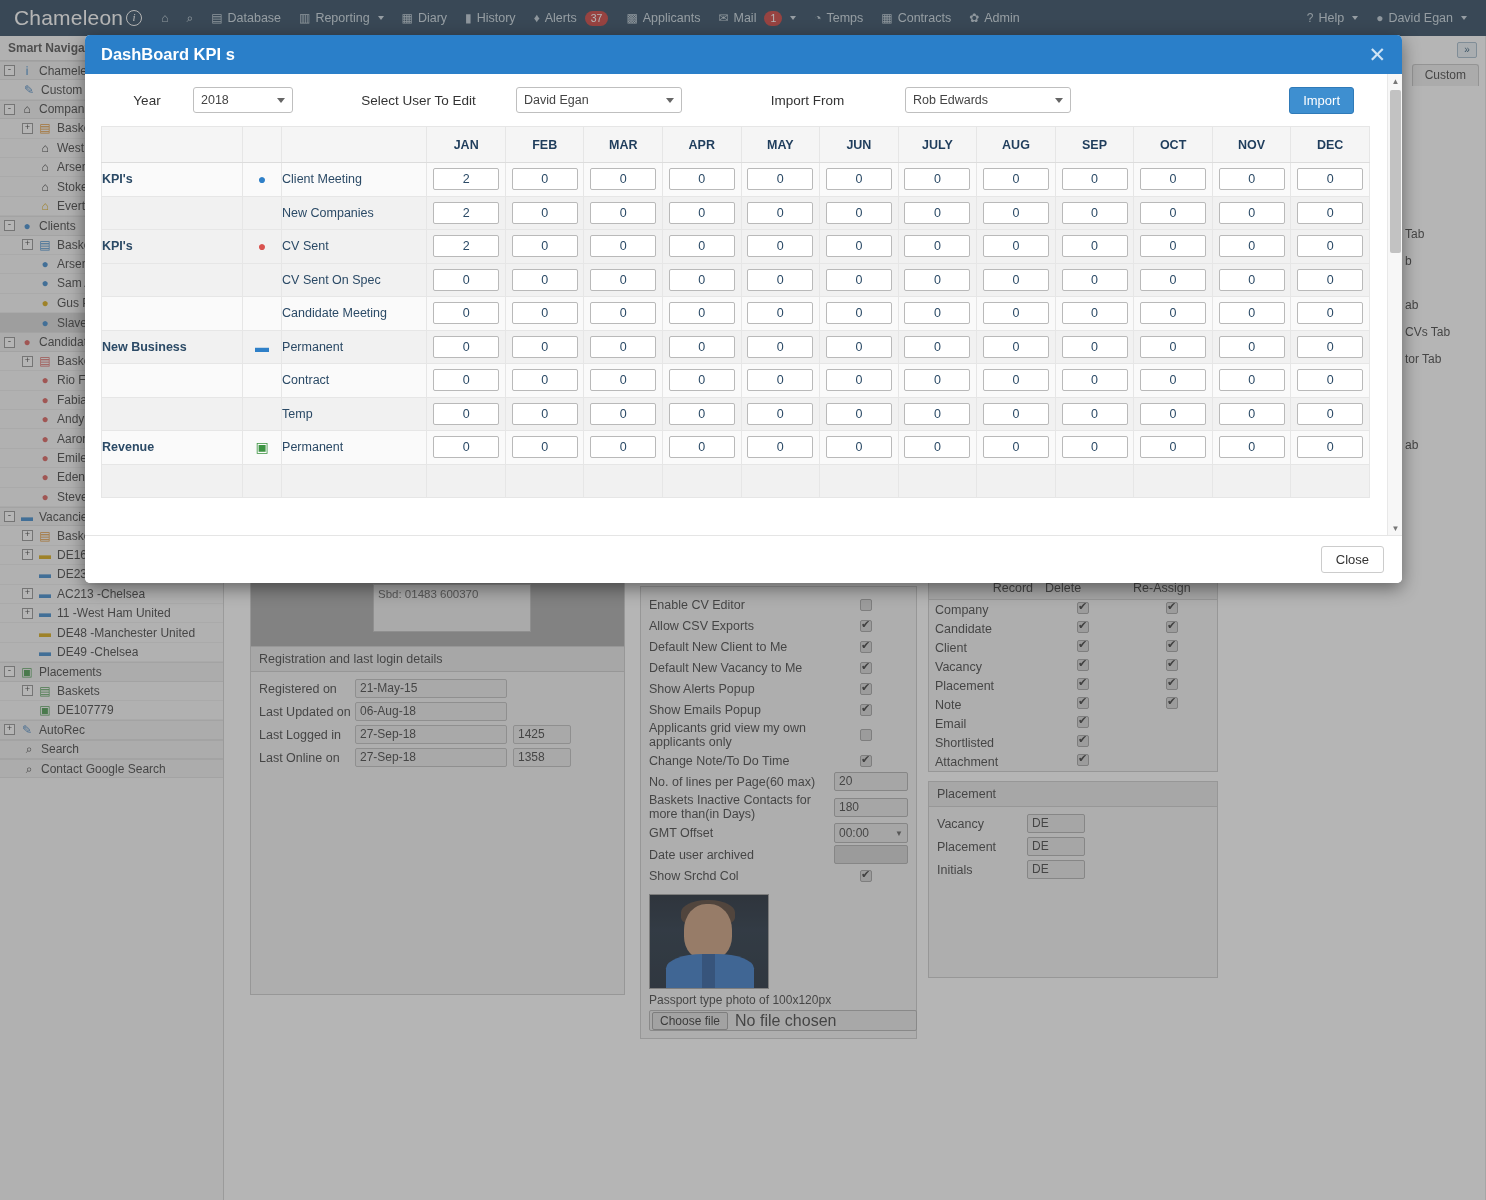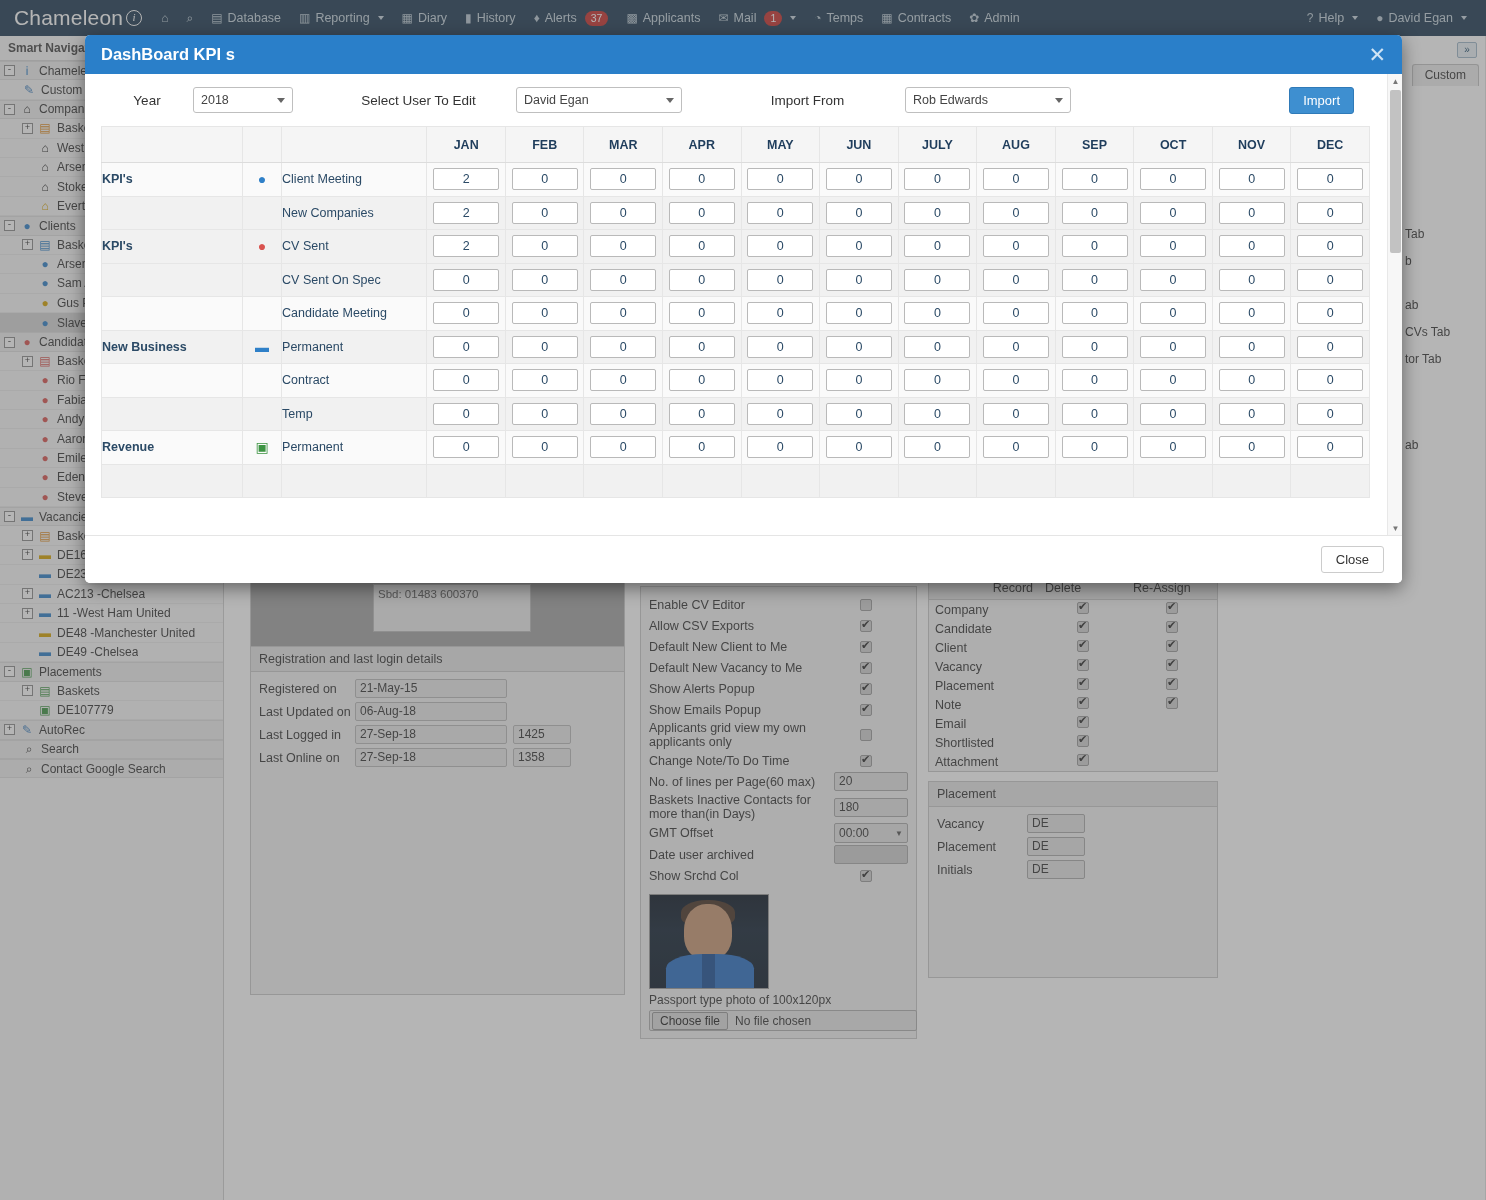--- a/index.html
+++ b/index.html
@@ -191,21 +191,21 @@
   }
   .photo-cap { font-size: 12px; color: #333; margin-top: 4px; }
   .filerow {
     display: flex; align-items: center; margin-top: 3px; width: 268px;
     height: 21px; border: 1px solid #b0b0b0; background: #e8e8e8; border-radius: 2px;
   }
   .filebtn {
     border: 1px solid #9a9a9a; background: #dcdcdc; border-radius: 2px;
     font-size: 12px; padding: 1px 7px; margin: 1px 0 1px 2px; color: #222;
   }
-  .filetxt { font-size: 12px; color: #333; margin-left: 7px; }
+  .filetxt { font-size: 16px; color: #333; margin-left: 7px; }
 
   .perm-table { width: 100%; border-collapse: collapse; font-size: 12.5px; }
   .perm-table th {
     text-align: left; font-weight: normal; color: #333; padding: 4px 6px;
     background: #e6e6e6; border-bottom: 1px solid #c9c9c9;
   }
   .perm-table td { padding: 2px 6px; color: #333; }
   .perm-table td.ctr { text-align: center; }
   .pcbx {
     width: 12px; height: 12px; border: 1px solid #9b9b9b; background: #d2d2d2;

